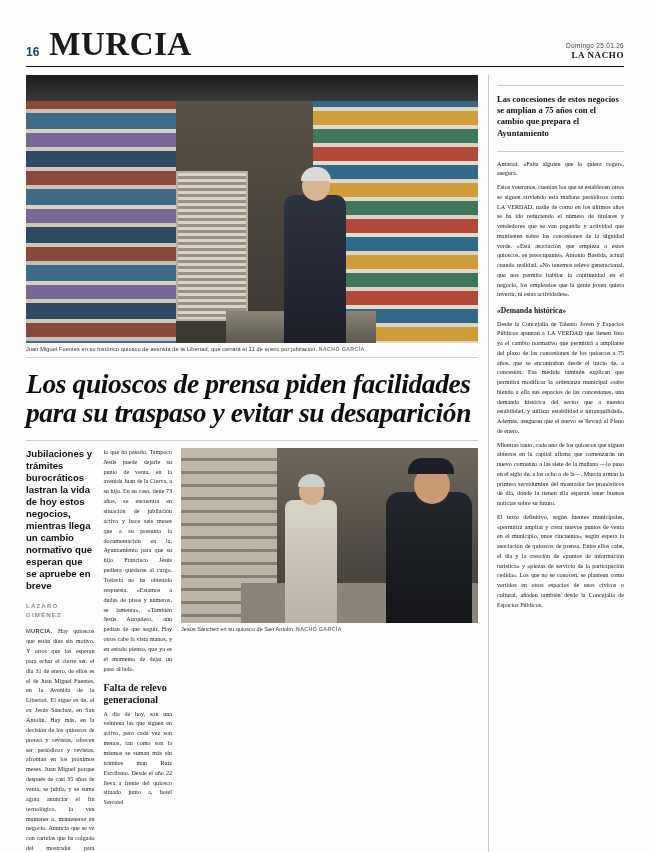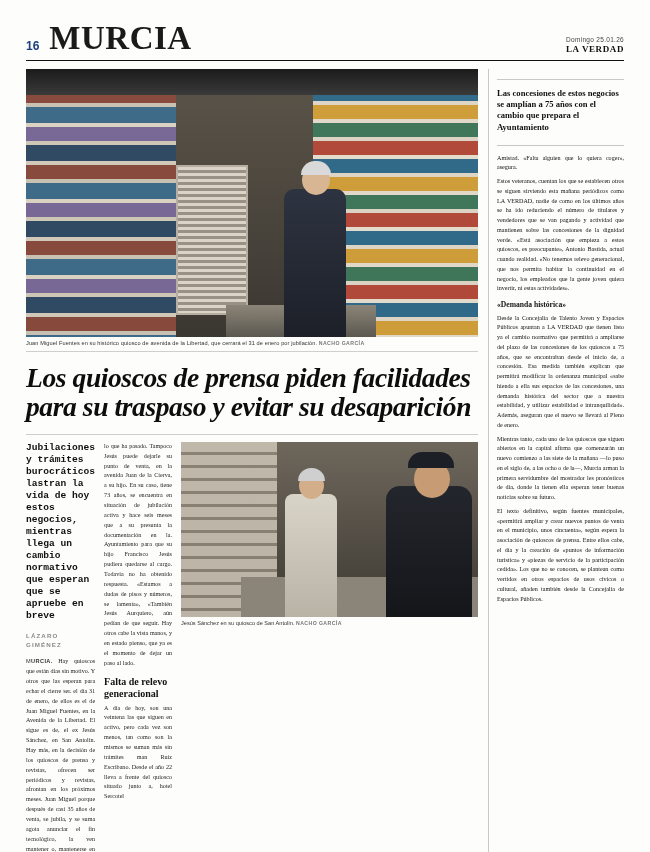--- a/index.html
+++ b/index.html
@@ -8,21 +8,21 @@
     width:650px; height:852px;
     background:#ffffff;
     font-family:"Liberation Serif", serif;
     color:#111;
     overflow:hidden;
   }
   .page {
     position:relative;
     width:650px; height:852px;
     background:#fdfdfb;
-    padding:22px 26px 18px 26px;
+    padding:28px 26px 18px 26px;
   }
 
   
   .masthead {
     display:flex; align-items:flex-end; justify-content:space-between;
     border-bottom:1.6px solid #111;
     padding-bottom:5px;
     margin-bottom:8px;
   }
   .mast-left { display:flex; align-items:flex-end; gap:10px; }
@@ -100,21 +100,21 @@
   }
 
   
   .article-cols {
     display:flex; gap:9px;
     border-top:0.6px solid #cfcfcf;
     padding-top:7px;
   }
   .acol { width:144px; }
   .subhead {
-    font-family:Liberation Mono, monospace;
+    font-family:Liberation Sans, sans-serif;
     font-weight:bold; font-size:9.6px; line-height:1.25; color:#111;
     margin-bottom:9px;
   }
   .byline {
     font-family:"Liberation Sans", sans-serif;
     font-size:6.2px; font-weight:bold; letter-spacing:1.1px;
     color:#8a8a8a; line-height:1.5;
     margin-bottom:8px;
   }
   p.txt {
@@ -184,21 +184,21 @@
 
 <div class="page">
 
   <div class="masthead">
     <div class="mast-left">
       <div class="folio">16</div>
       <div class="section-name">MURCIA</div>
     </div>
     <div class="mast-right">
       <div class="mast-date">Domingo 25.01.26</div>
-      <div class="mast-brand">LA VERDAD</div>
+      <div class="mast-brand">LA NACHO</div>
     </div>
   </div>
 
   <div class="body-grid">
 
     <div class="col-main">
 
       <div class="photo-wrap">
         <div class="ph-bg"></div>
         <div class="ph-shelfL"></div>

